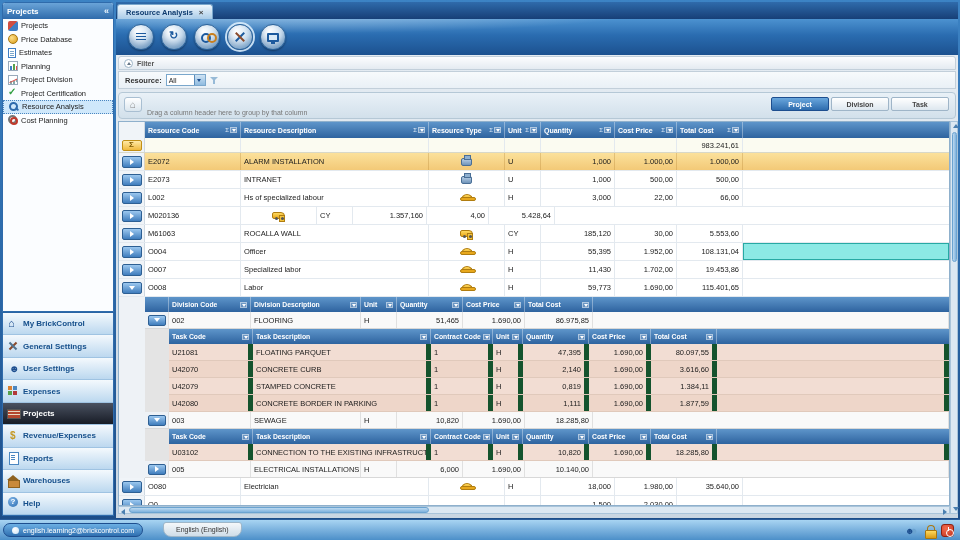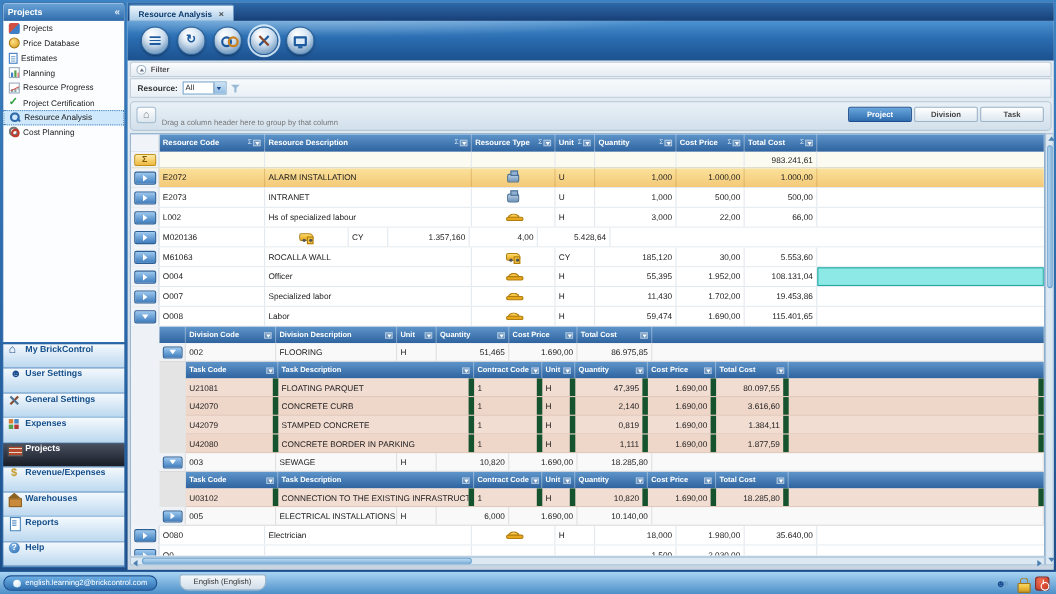--- a/index.html
+++ b/index.html
@@ -28,21 +28,21 @@
   .si-progress::before{content:"";position:absolute;left:1px;bottom:0;width:2px;height:3px;background:#8aa;box-shadow:3px 0 0 #8aa,6px -2px 0 #8aa}
   .si-progress::after{content:"";position:absolute;left:0;top:4px;width:10px;height:1px;background:#d9534f;transform:rotate(-25deg)}
   .si-check::after{content:"✓";position:absolute;left:0;top:-2px;font-size:10px;font-weight:bold;color:#2e9e3e}
   .si-search::before{content:"";position:absolute;left:0;top:0;width:5px;height:5px;border:2px solid #2f6bab;border-radius:50%}
   .si-search::after{content:"";position:absolute;left:6px;top:6px;width:4px;height:2px;background:#2f6bab;transform:rotate(45deg);border-radius:1px}
   .si-gears::before{content:"";position:absolute;left:0;top:0;width:5px;height:5px;border:2px solid #777;border-radius:50%}
   .si-gears::after{content:"";position:absolute;right:0;bottom:0;width:4px;height:4px;border:2px solid #c0392b;border-radius:50%}
 
   
   .nav-list{position:absolute;left:2px;top:313px;width:112px;height:203px;display:flex;flex-direction:column;border:1px solid #2f6bab;border-top:none}
-  .n-item{flex:1;display:flex;gap:4px;padding-left:4px;font-size:8px;font-weight:bold;color:#154f8b;
+  .n-item{flex:1;display:flex;align-items:center;gap:4px;padding-left:4px;font-size:8px;font-weight:bold;color:#154f8b;
           background:linear-gradient(#f4f9fd,#bcd8ef);border-bottom:1px solid #9fc3e2;white-space:nowrap;overflow:hidden;cursor:pointer}
   .n-item.sel{background:linear-gradient(#4a5160,#171c26);color:#fff}
   .ni{width:12px;height:12px;position:relative;flex:none}
   .ni-home::after{content:"⌂";position:absolute;left:1px;top:-1px;font-size:11px;color:#1d4e8f;font-weight:bold}
   .ni-user::after{content:"☻";position:absolute;left:2px;top:0;font-size:10px;color:#1d4e8f}
   .ni-tools::before{content:"";position:absolute;left:5px;top:1px;width:2px;height:10px;background:#8a4a2b;transform:rotate(45deg)}
   .ni-tools::after{content:"";position:absolute;left:5px;top:1px;width:2px;height:10px;background:#51738f;transform:rotate(-45deg)}
   .ni-entities::before{content:"";position:absolute;left:1px;top:1px;width:4px;height:4px;background:#d98032;box-shadow:5px 0 0 #4a86c0,0 5px 0 #58a04c,5px 5px 0 #b33939}
   .ni-bricks::after{content:"";position:absolute;left:0;top:2px;width:12px;height:8px;background:repeating-linear-gradient(0deg,#b5472e 0 2.5px,#e8d9c2 2.5px 3.5px);border:1px solid #8e3620}
   .ni-money::after{content:"$";position:absolute;left:3px;top:0;font-size:10px;font-weight:bold;color:#c59a27}
@@ -215,21 +215,21 @@
       <div class="s-item">
         <span class="si si-doc"></span>
         <span class="s-label">Estimates</span>
       </div>
       <div class="s-item">
         <span class="si si-chart"></span>
         <span class="s-label">Planning</span>
       </div>
       <div class="s-item">
         <span class="si si-progress"></span>
-        <span class="s-label">Resource Progress</span>
+        <span class="s-label">Project Division</span>
       </div>
       <div class="s-item">
         <span class="si si-check"></span>
         <span class="s-label">Project Certification</span>
       </div>
       <div class="s-item sel">
         <span class="si si-search"></span>
         <span class="s-label">Resource Analysis</span>
       </div>
       <div class="s-item">
@@ -238,46 +238,46 @@
       </div>
     </div>
 </div>
 
 <div id="nav-list" class="nav-list">
     <div class="n-item">
       <span class="ni ni-home"></span>
       <span class="n-label">My BrickControl</span>
     </div>
     <div class="n-item">
+      <span class="ni ni-tools"></span>
+      <span class="n-label">General Settings</span>
+    </div>
+    <div class="n-item">
       <span class="ni ni-user"></span>
       <span class="n-label">User Settings</span>
-    </div>
-    <div class="n-item">
-      <span class="ni ni-tools"></span>
-      <span class="n-label">General Settings</span>
     </div>
     <div class="n-item">
       <span class="ni ni-entities"></span>
       <span class="n-label">Expenses</span>
     </div>
     <div class="n-item sel">
       <span class="ni ni-bricks"></span>
       <span class="n-label">Projects</span>
     </div>
     <div class="n-item">
       <span class="ni ni-money"></span>
       <span class="n-label">Revenue/Expenses</span>
     </div>
     <div class="n-item">
+      <span class="ni ni-report"></span>
+      <span class="n-label">Reports</span>
+    </div>
+    <div class="n-item">
       <span class="ni ni-warehouse"></span>
       <span class="n-label">Warehouses</span>
-    </div>
-    <div class="n-item">
-      <span class="ni ni-report"></span>
-      <span class="n-label">Reports</span>
     </div>
     <div class="n-item">
       <span class="ni ni-help"></span>
       <span class="n-label">Help</span>
     </div>
   </div>
 
 <div class="main-backdrop"></div>
 
 <div class="tab-strip">
@@ -524,21 +524,21 @@
           <div class="xbtn">
             <span class="xarrow down"></span>
           </div>
         </div>
         <div class="cell c-code">O008</div>
         <div class="cell c-desc">Labor</div>
         <div class="cell c-type">
           <span class="ticon hat"></span>
         </div>
         <div class="cell c-unit">H</div>
-        <div class="cell c-qty num">59,474</div>
+        <div class="cell c-qty num">59,773</div>
         <div class="cell c-price num">1.690,00</div>
         <div class="cell c-total num">115.401,65</div>
         <div class="cell c-fill"></div>
       </div>
       <div class="division-block">
         <div class="n-hdr">
           <div class="hcell small d-ind"></div>
           <div class="hcell small d-code">
             <span class="hlbl">Division Code</span>
             <span class="hics">

